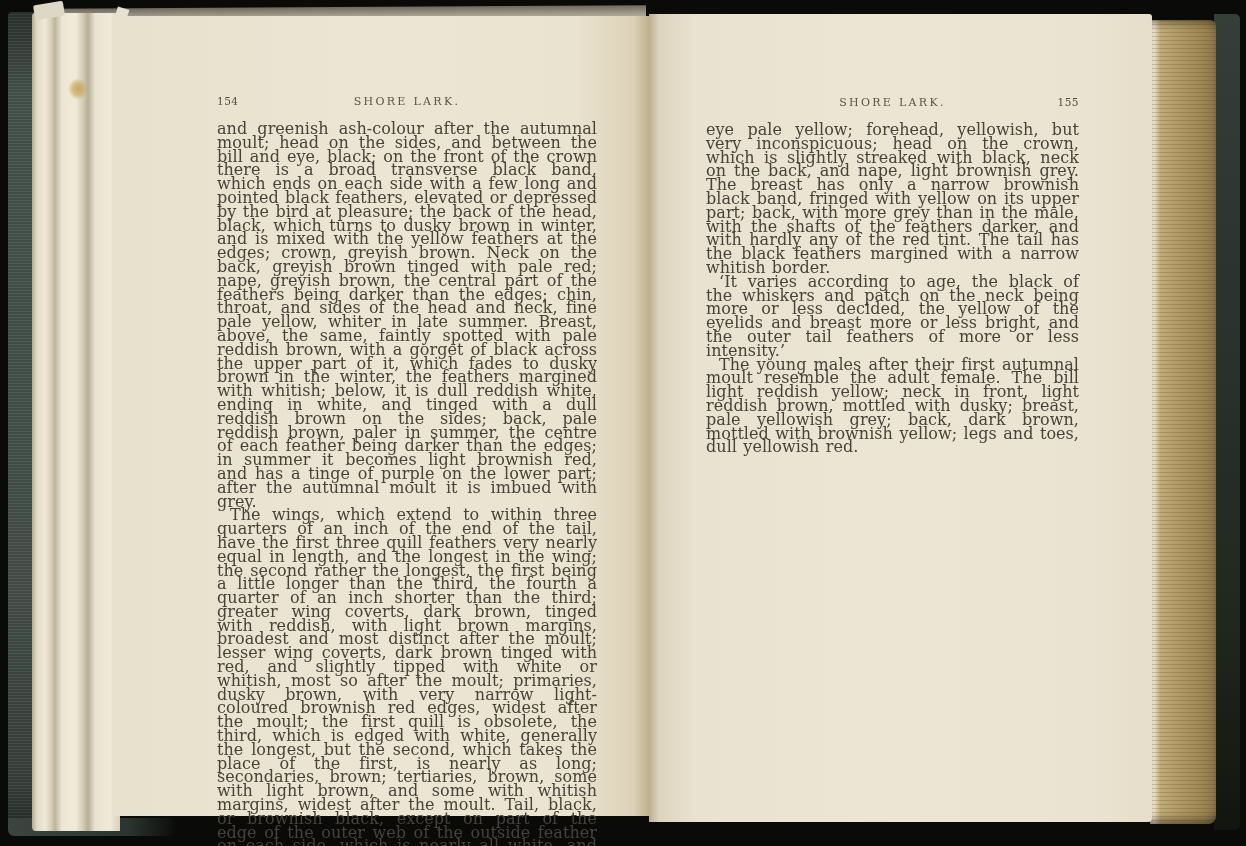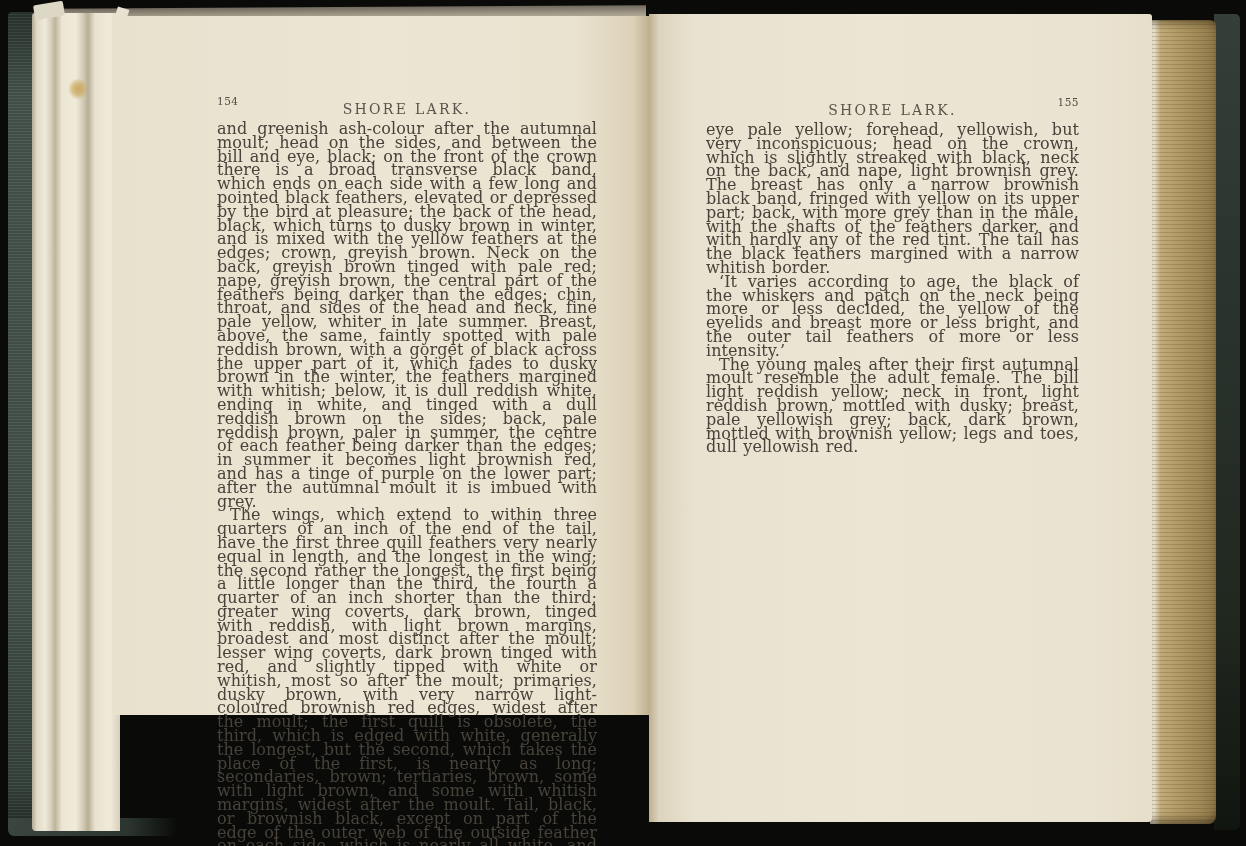--- a/index.html
+++ b/index.html
@@ -68,39 +68,39 @@
     position:absolute;left:1150px;top:20px;width:66px;height:804px;
     background:
       repeating-linear-gradient(180deg, rgba(86,62,22,.22) 0 1px, rgba(0,0,0,0) 1px 4px),
       linear-gradient(90deg,#ded5bf 0%,#e8e0cc 6%,#c0aa79 16%,var(--fore-edge) 45%,#9d8655 80%,#8a7446 100%);
     border-radius:0 6px 8px 0;
     box-shadow:inset 0 8px 8px -6px rgba(30,22,8,.55), inset 0 -10px 10px -7px rgba(30,22,8,.6);
   }
   
   .page{position:absolute;color:var(--ink);}
   .page-left{
-    left:112px;top:16px;width:537px;height:699px;
+    left:112px;top:16px;width:537px;height:800px;
     background:linear-gradient(90deg,#e8e1ce 0%,var(--page) 50%,#eae3d0 86%,#ddd2b8 97%,#bfb08f 100%);
     border-radius:2px 0 0 3px;
   }
   .page-right{
     left:649px;top:14px;width:503px;height:808px;
     background:linear-gradient(90deg,#bdae8e 0%,#ddd4bf 2%,#e9e2d0 9%,var(--page) 45%,#eae3d1 88%,#e6deca 100%);
     border-radius:0 3px 4px 0;
   }
   .page-inner{position:absolute;}
   .page-left .page-inner{left:105px;top:79px;width:380px;}
   .page-right .page-inner{left:57px;top:82px;width:373px;}
   .page-head{
     position:relative;height:16px;margin-bottom:11px;
     font-size:10.5px;letter-spacing:.5px;color:#524e45;
   }
   .running-title{
-    position:absolute;left:50%;top:6px;transform:translateX(-50%);
-    font-size:14px;letter-spacing:2.3px;color:#59544b;white-space:nowrap;
+    position:absolute;left:50%;top:0;transform:translateX(-50%);
+    font-size:11px;letter-spacing:2.3px;color:#59544b;white-space:nowrap;
   }
   .folio-left{position:absolute;left:0;top:0;}
   .folio-right{position:absolute;right:0;top:0;text-align:center;}
   .page-body{
     font-size:16px;line-height:13.8px;
     text-align:justify;word-spacing:1.2px;letter-spacing:.05px;
     color:var(--ink);
   }
   .para{text-indent:0;}
   .para.indent{text-indent:13px;}

